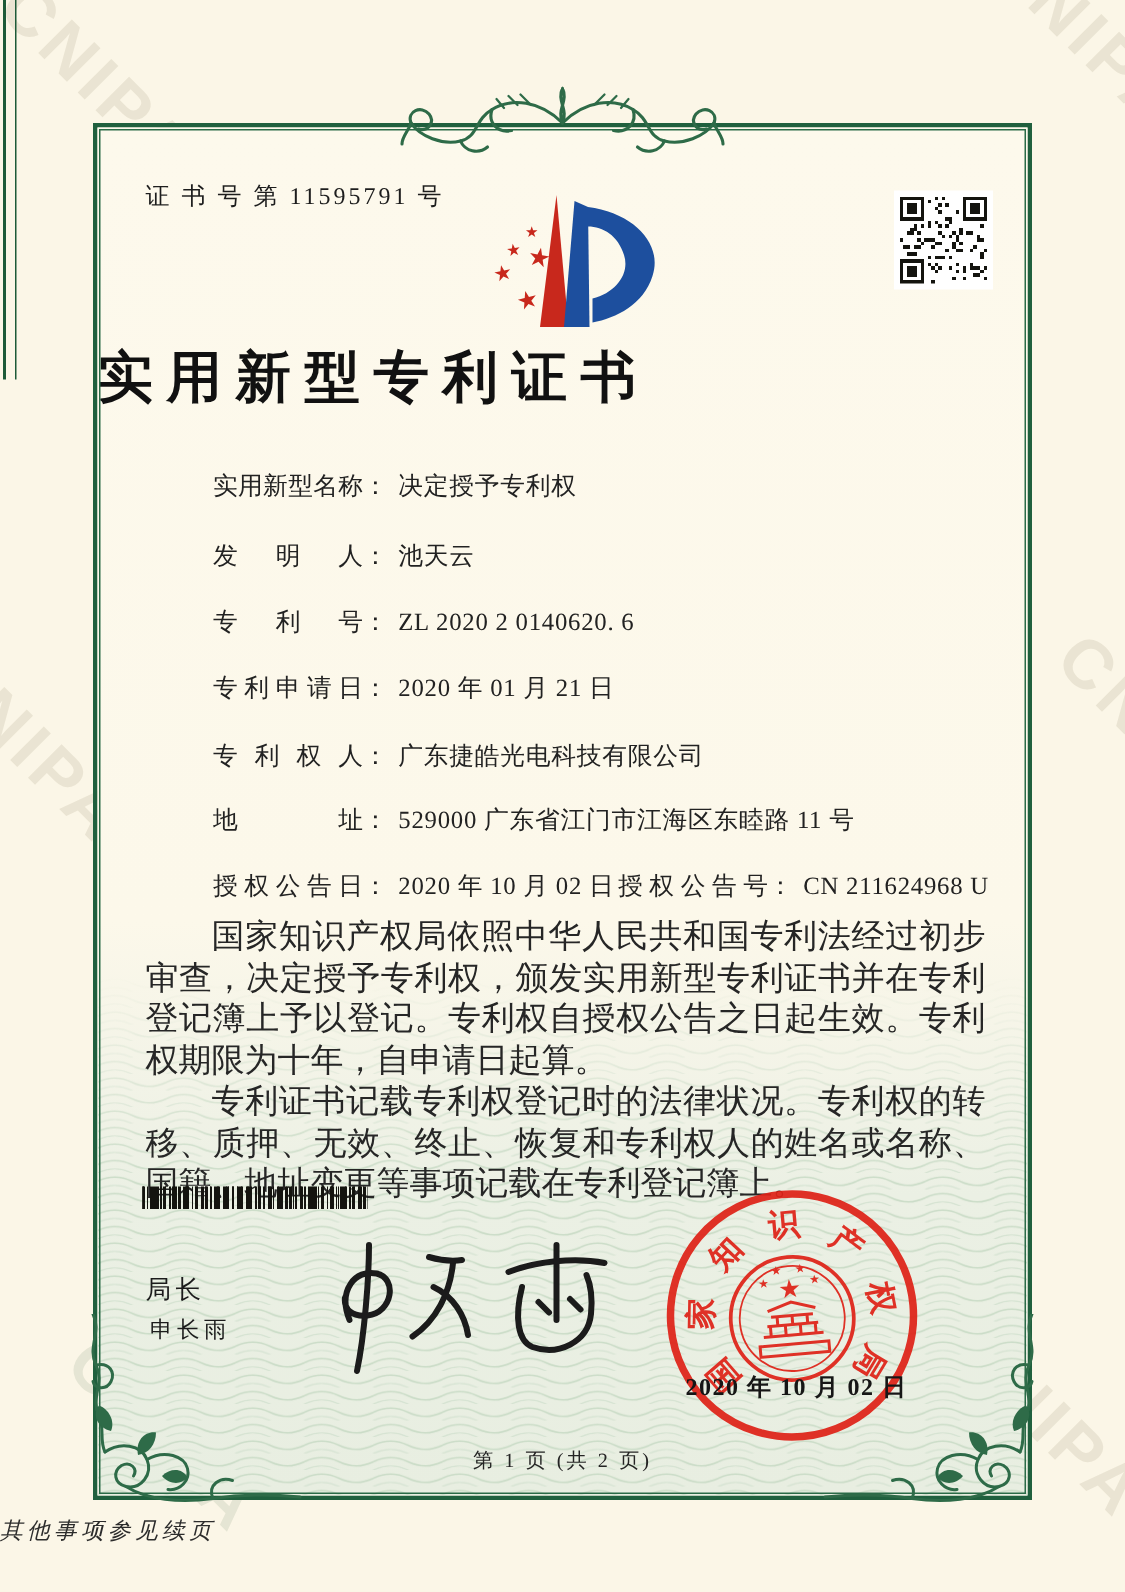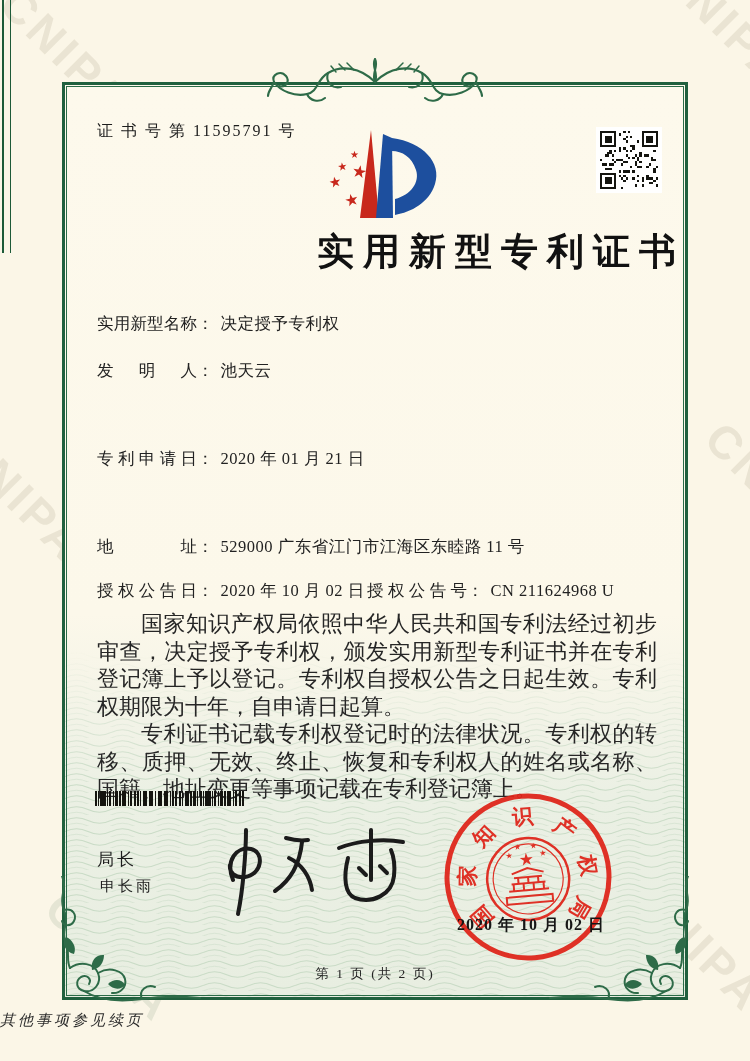--- a/index.html
+++ b/index.html
@@ -21,25 +21,25 @@
       border:3px solid #20603e;z-index:4;}
   .frame::after{content:'';position:absolute;inset:1px;border:1px solid #2a6b47;pointer-events:none;}
   .inner{position:absolute;inset:0;
       background:linear-gradient(180deg,#fdf9ec 0%,#fcf8ea 58%,#f2f3e7 70%,#ebf0e4 78%,#e8eee1 100%);}
   .waves{position:absolute;left:0;bottom:0;width:100%;height:38%;
       -webkit-mask-image:linear-gradient(to bottom,transparent,black 40%);
       mask-image:linear-gradient(to bottom,transparent,black 40%);}
 
   .abs{position:absolute;}
   .cert-no{left:32px;top:36px;font-size:16px;letter-spacing:2px;color:#1d1d1d;}
-  .title{left:0;top:142px;width:100%;text-align:right;font-size:37px;font-weight:bold;
+  .title{left:0;top:142px;width:100%;text-align:left;font-size:37px;font-weight:bold;
       letter-spacing:9px;color:#111;}
 
   .frow{left:32px;width:575px;font-size:16.5px;color:#222;white-space:nowrap;}
-  .flab{display:inline-block;width:100px;text-align:justify;text-align-last:justify;}
+  .flab{display:inline-block;width:100px;text-align:justify;text-align-last:justify;margin-left:45px;}
   .fcol{display:inline;}
   .fval{margin-left:7px;letter-spacing:0.5px;}
   .fgroup2{position:absolute;left:270px;top:0;}
 
   .body-text{left:32px;top:525px;width:560px;font-size:22px;line-height:27.5px;
       text-align:justify;color:#262626;}
   .body-text p{margin:0;text-indent:2em;}
 
   .barcode{left:30px;top:706px;width:150px;height:15px;
       background:
@@ -217,22 +217,28 @@
       </div>
 
       <div class="abs title">实用新型专利证书</div>
 
       <div class="abs frow" style="top:228px">
         <span class="flab">实用新型名称</span><span class="fcol">：</span><span class="fval">决定授予专利权</span>
       </div>
       <div class="abs frow" style="top:275px">
         <span class="flab">发明人</span><span class="fcol">：</span><span class="fval">池天云</span>
       </div>
+      <div class="abs frow" style="top:319px">
+        <span class="flab">专利号</span><span class="fcol">：</span><span class="fval">ZL 2020 2 0140620. 6</span>
+      </div>
       <div class="abs frow" style="top:363px">
         <span class="flab">专利申请日</span><span class="fcol">：</span><span class="fval">2020 年 01 月 21 日</span>
+      </div>
+      <div class="abs frow" style="top:408px">
+        <span class="flab">专利权人</span><span class="fcol">：</span><span class="fval">广东捷皓光电科技有限公司</span>
       </div>
       <div class="abs frow" style="top:451px">
         <span class="flab">地址</span><span class="fcol">：</span><span class="fval">529000 广东省江门市江海区东睦路 11 号</span>
       </div>
       <div class="abs frow" style="top:495px">
         <span class="flab">授权公告日</span><span class="fcol">：</span><span class="fval">2020 年 10 月 02 日</span>
         <span class="fgroup2">
           <span class="flab">授权公告号</span><span class="fcol">：</span><span class="fval">CN 211624968 U</span>
         </span>
       </div>

